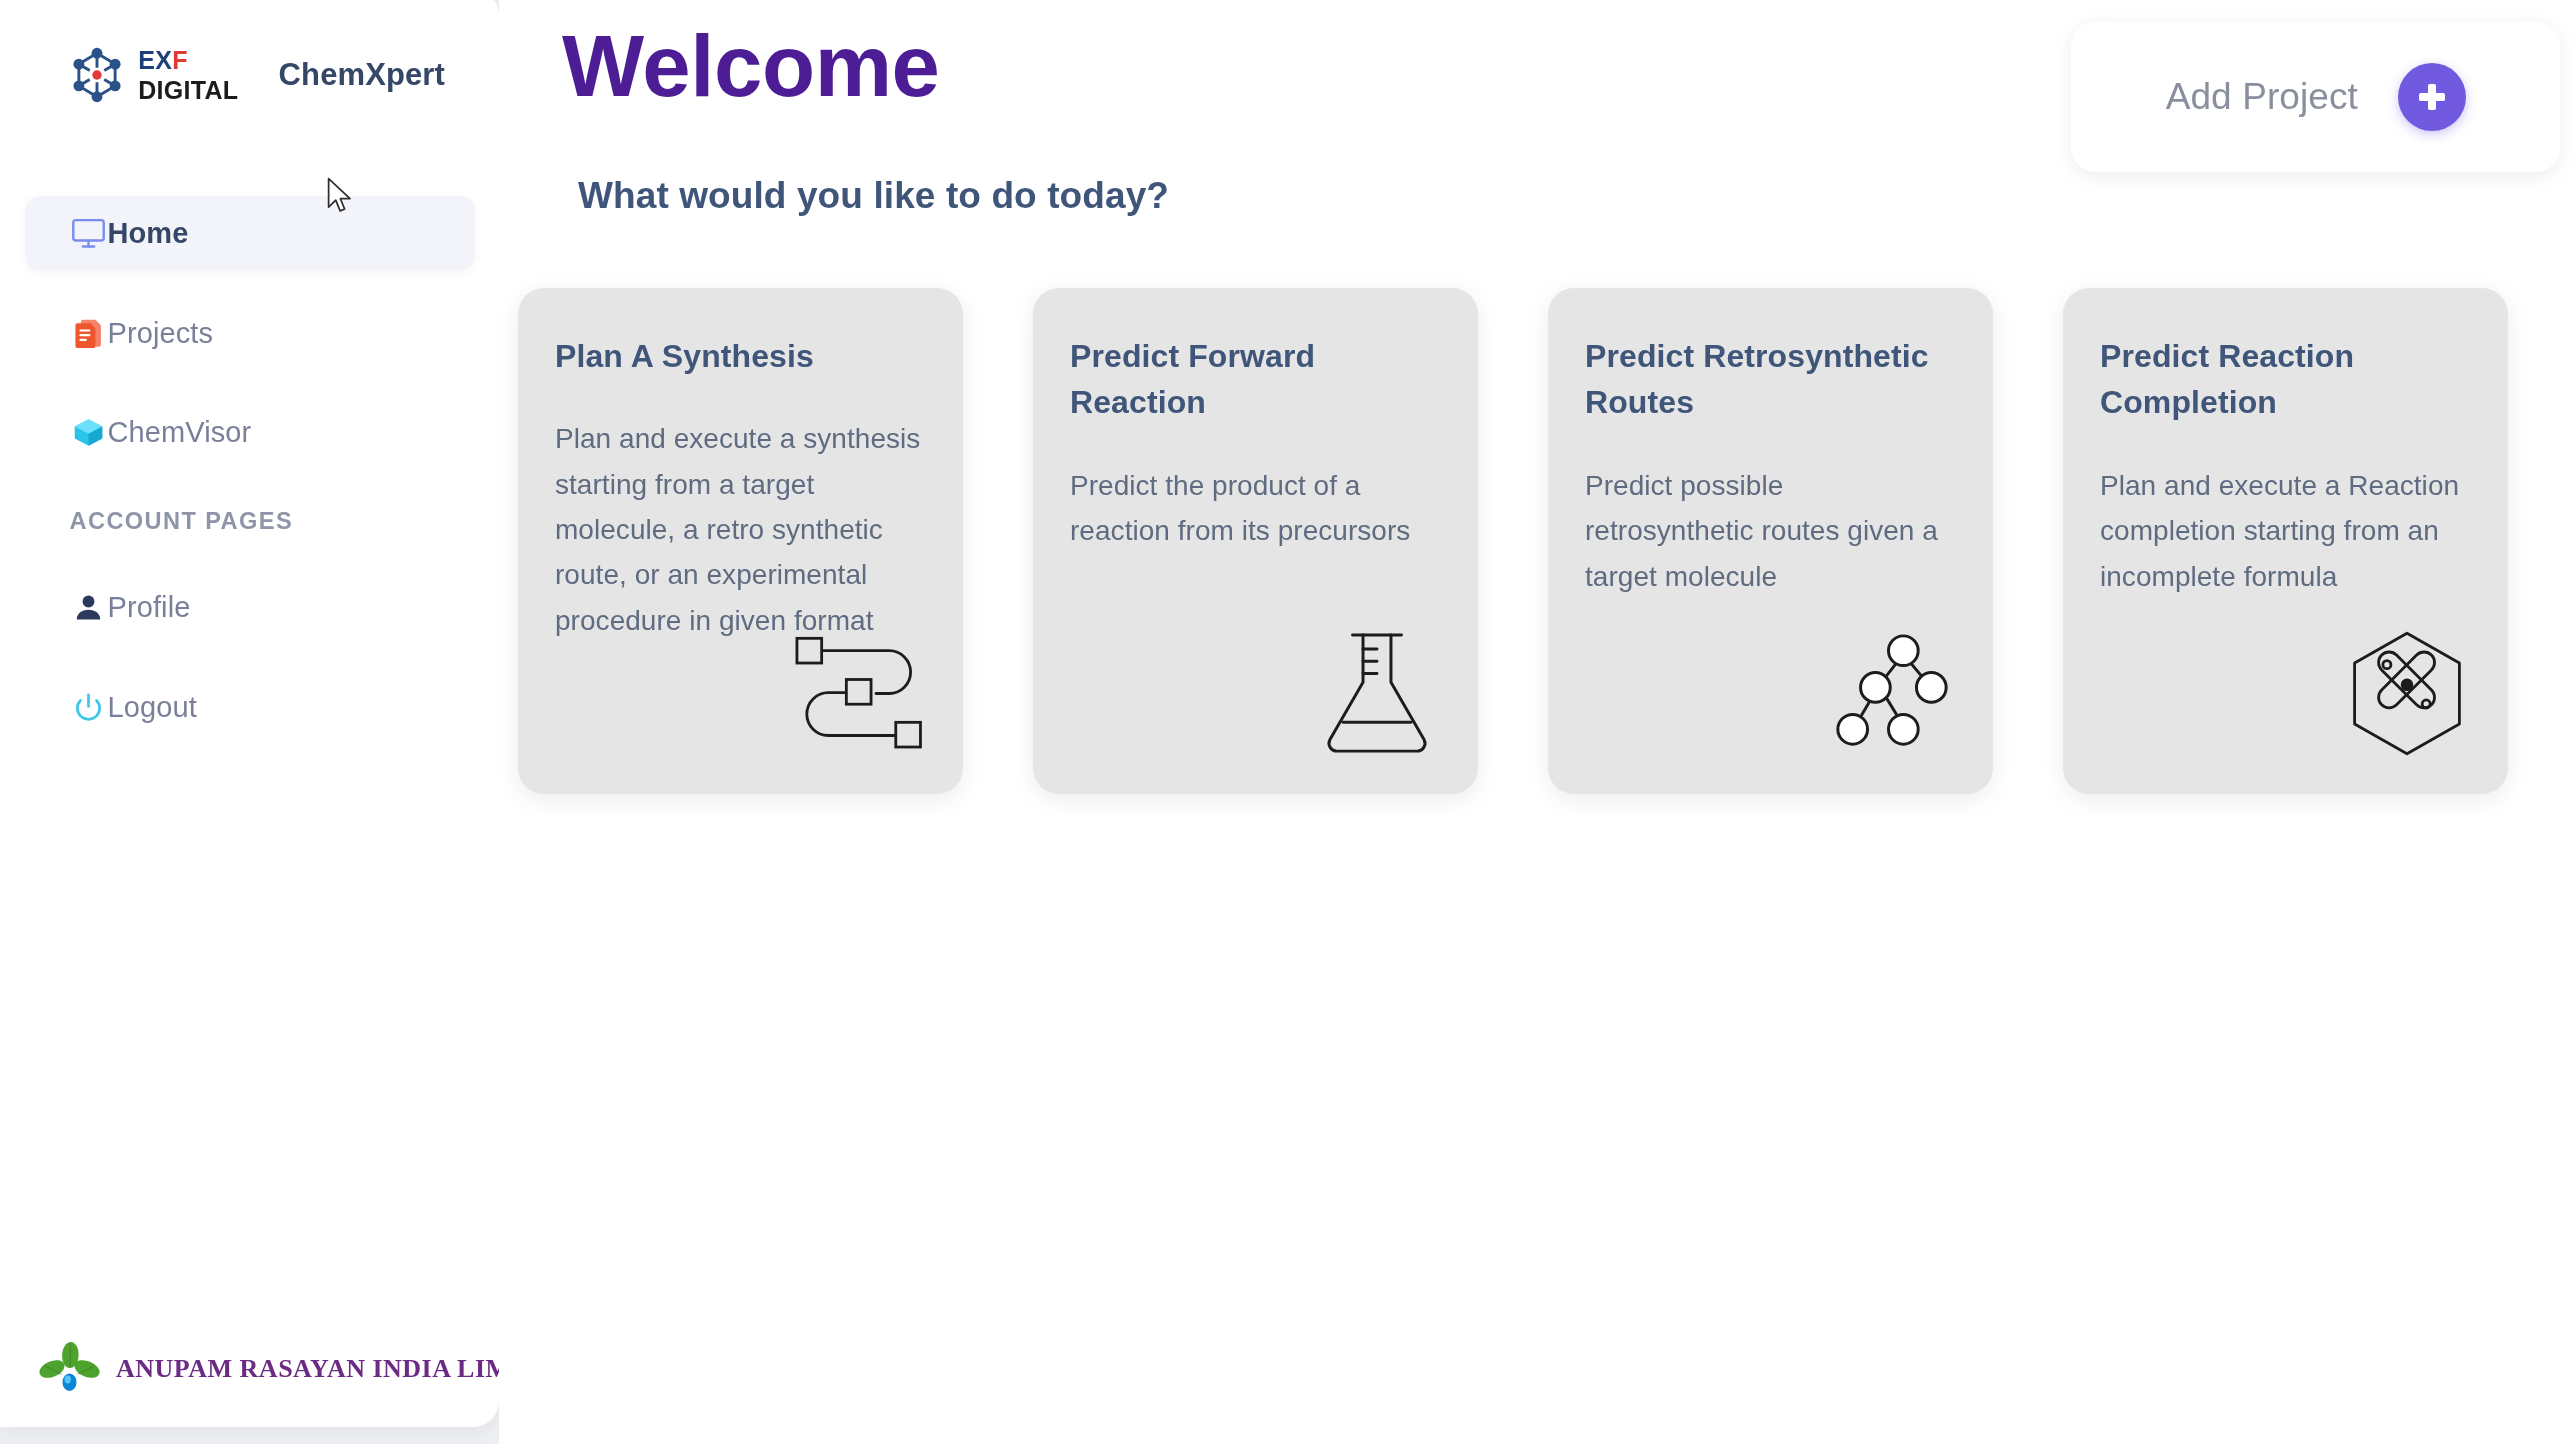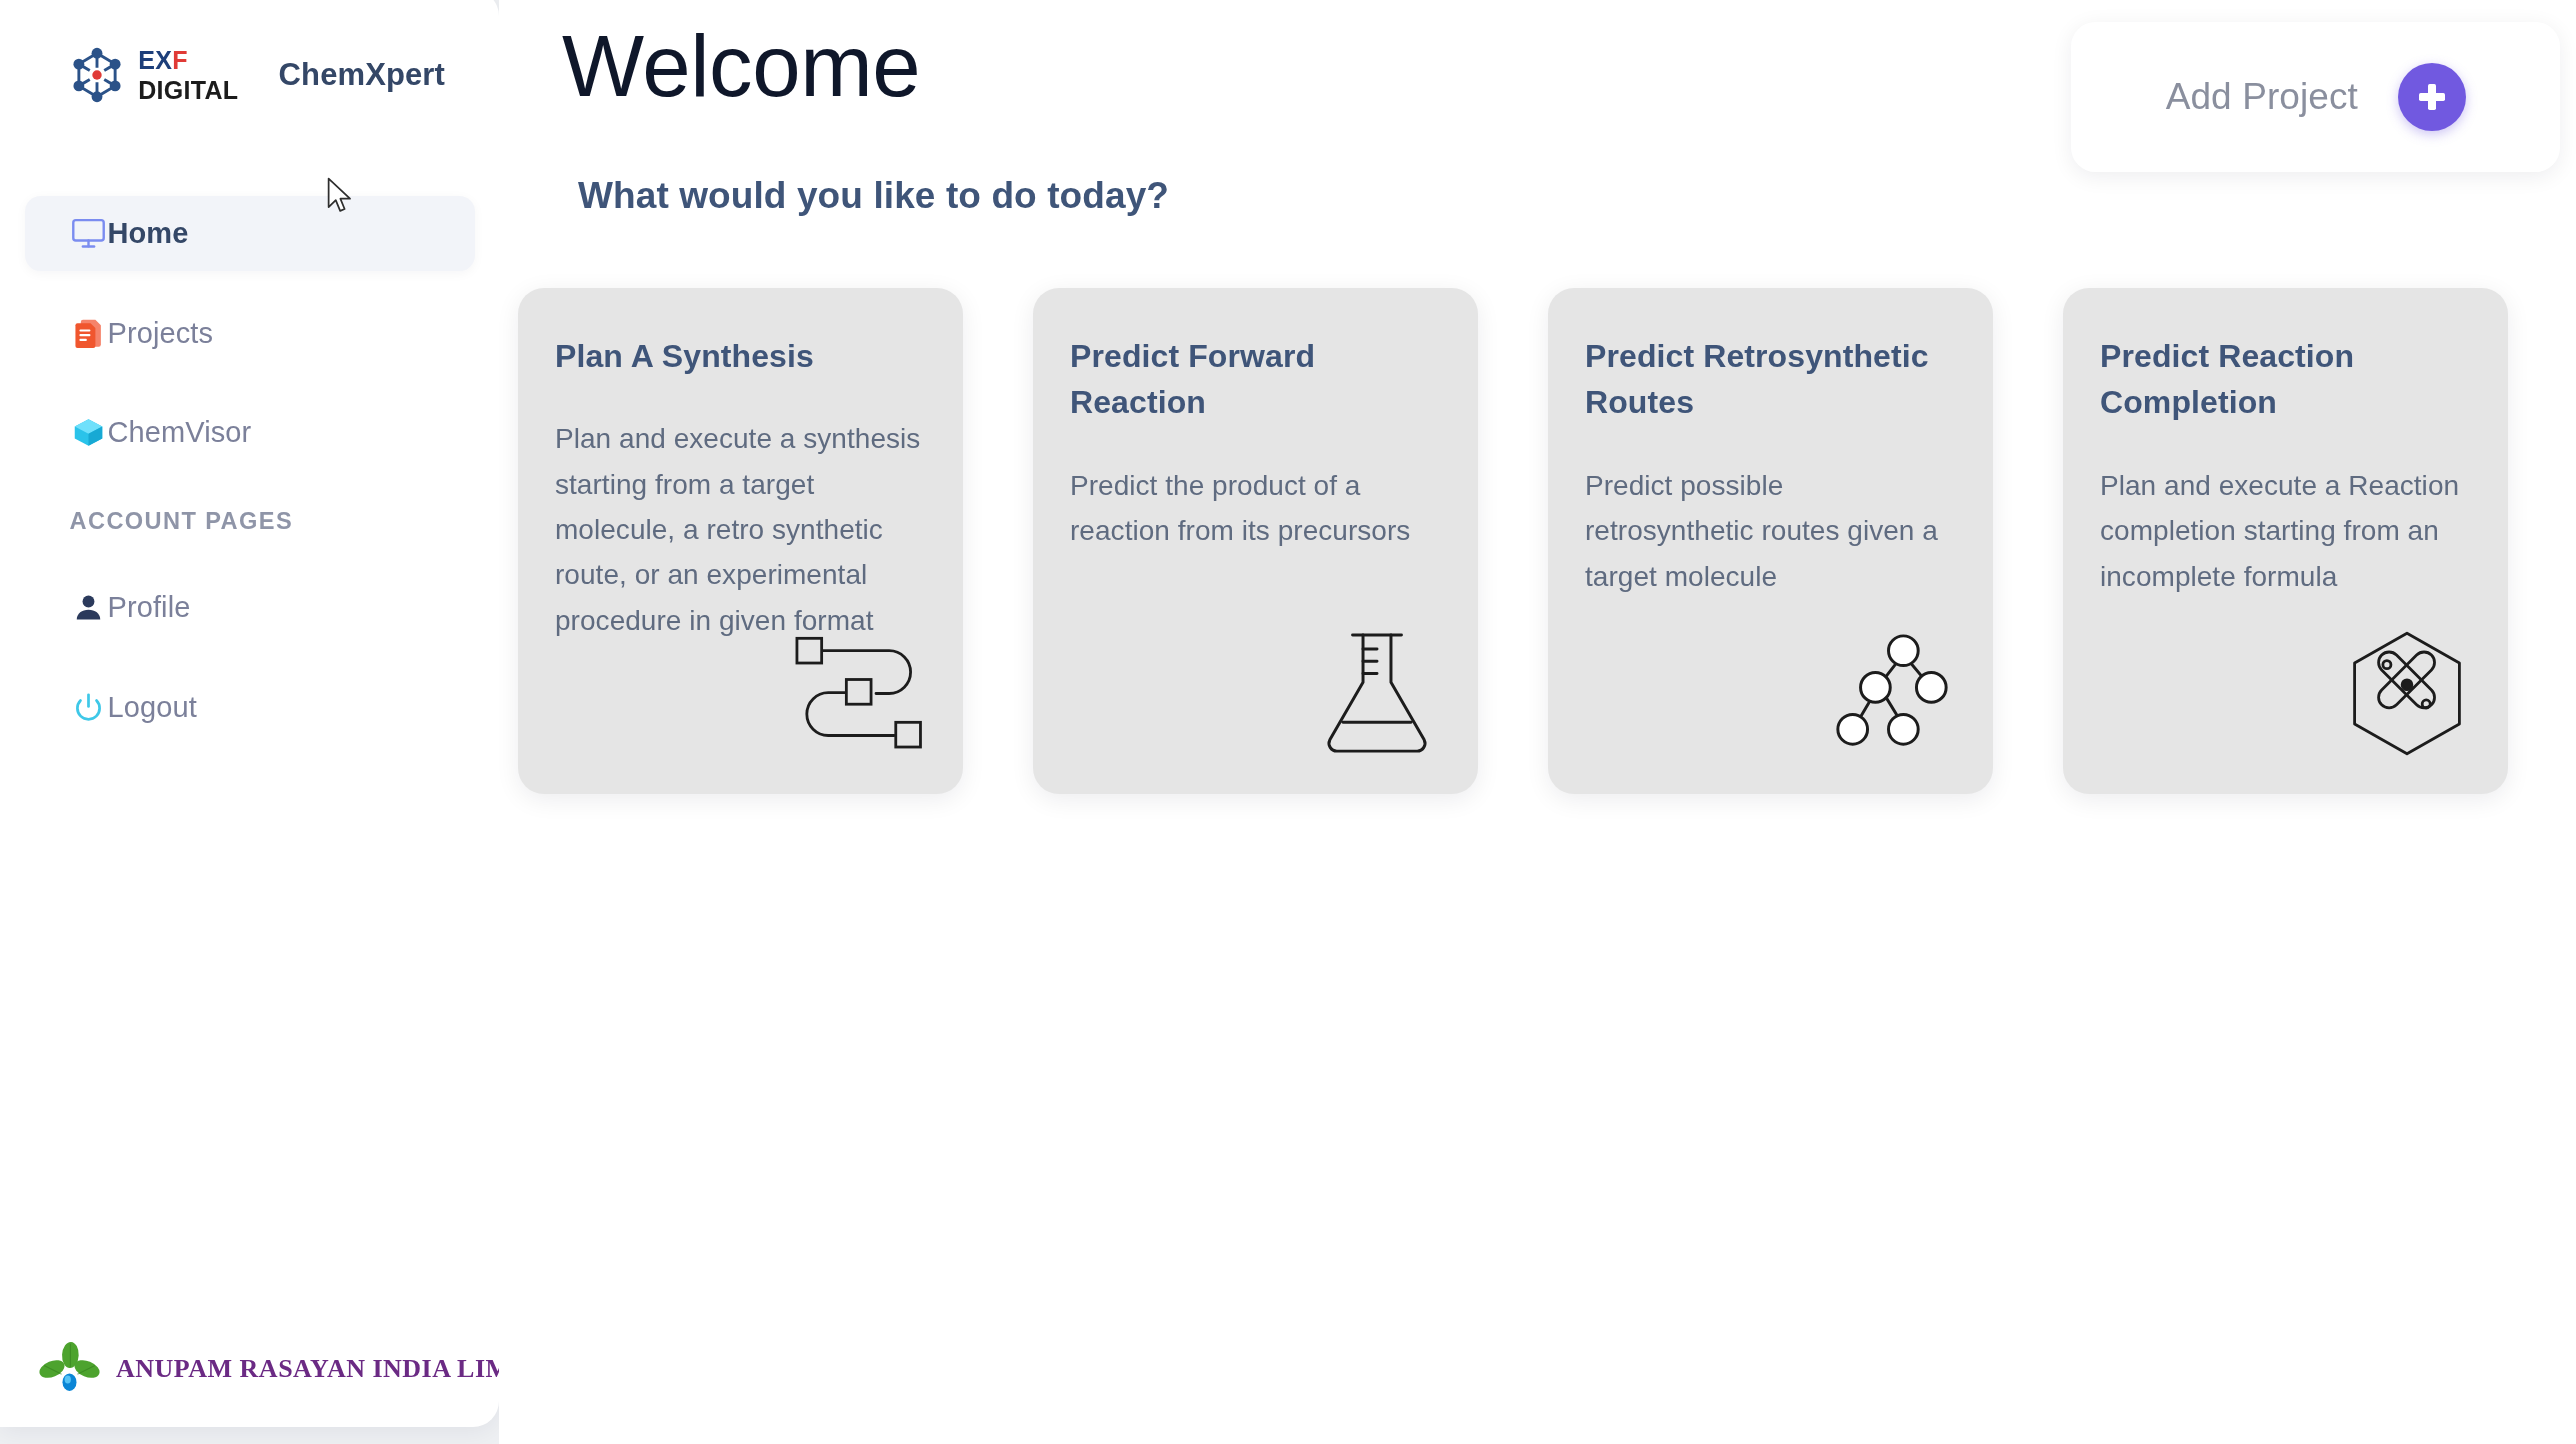--- a/index.html
+++ b/index.html
@@ -124,22 +124,22 @@
     left: 499px; top: 0;
     right: 0; bottom: 0;
     background: #ffffff;
   }
 
   .page-title {
     position: absolute;
     left: 63px;
     top: 17.5px;
     font-size: 87px;
-    font-weight: 400;
-    color: #0f172a;
+    font-weight: 700;
+    color: #4c1d95;
     letter-spacing: -0.4px;
     line-height: 1.1;
   }
 
   .page-subtitle {
     position: absolute;
     left: 79px;
     top: 175px;
     font-size: 37px;
     font-weight: 700;

